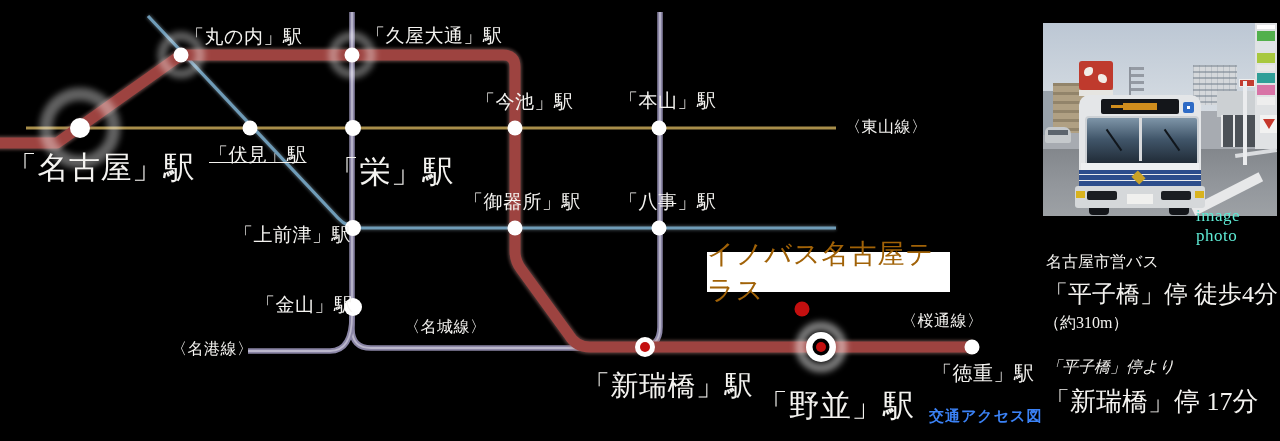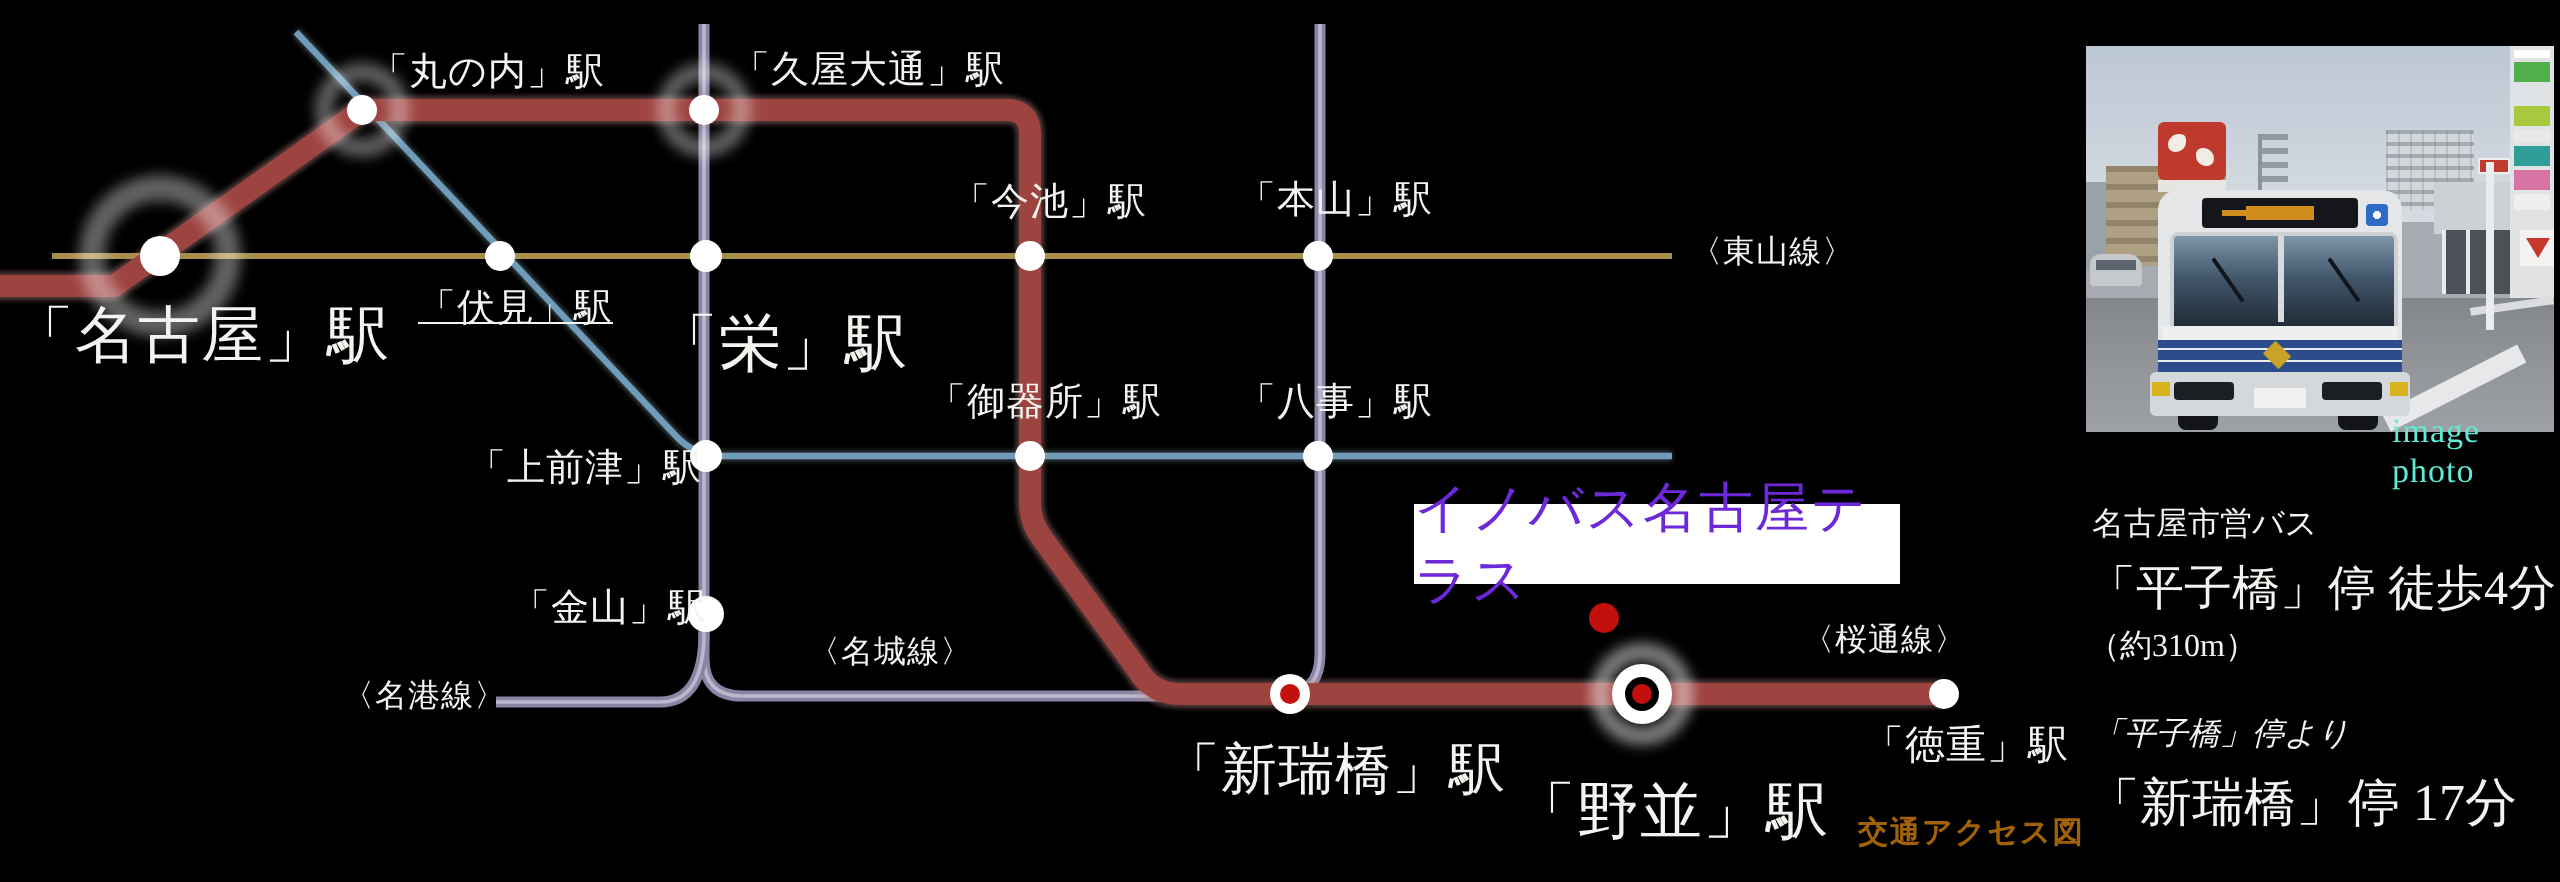--- a/index.html
+++ b/index.html
@@ -1,23 +1,23 @@
 <!DOCTYPE html>
 <html><head>
 <meta charset="utf-8">
 <style>
   html,body{margin:0;padding:0;background:#000;}
   .stage{position:relative;width:1280px;height:441px;background:#000;overflow:hidden;
          font-family:"Liberation Serif","DejaVu Serif",serif;}
   .stage svg{position:absolute;left:0;top:0;}
   .lbl{position:absolute;color:#f4f3f0;white-space:nowrap;line-height:1.05;letter-spacing:.5px;}
   .poi-box{position:absolute;left:707px;top:252px;width:243px;height:40px;background:#ffffff;
-           color:#6d28d9;font-size:27px;display:flex;align-items:center;justify-content:center;
+           color:#a16207;font-size:27px;display:flex;align-items:center;justify-content:center;
            letter-spacing:1px;}
-  .map-caption{position:absolute;left:929px;top:407px;color:#a16207;font-size:15px;font-weight:700;
+  .map-caption{position:absolute;left:929px;top:407px;color:#3b82f6;font-size:15px;font-weight:700;
            font-family:"Liberation Sans","DejaVu Sans",sans-serif;letter-spacing:1px;}
   
   .photo{position:absolute;left:1043px;top:23px;width:234px;height:193px;overflow:hidden;background:#c7d0da;}
   .ph{position:absolute;}
   .ph-sky{left:0;top:0;width:234px;height:140px;background:linear-gradient(180deg,#bcc7d4 0%,#d3dae1 55%,#e0e3e7 100%);}
   .ph-skyline{left:0;top:88px;width:234px;height:42px;background:#a7abb1;}
   .ph-bldg-left{left:0;top:68px;width:26px;height:44px;background:#99a2ab;}
   .ph-bldg-tan{left:10px;top:60px;width:60px;height:50px;background:#b0a083;
      background-image:repeating-linear-gradient(180deg,rgba(90,80,60,.35) 0 3px,transparent 3px 9px);}
   .ph-sign-red{left:36px;top:38px;width:34px;height:29px;background:#bf3a2d;border-radius:3px;}

